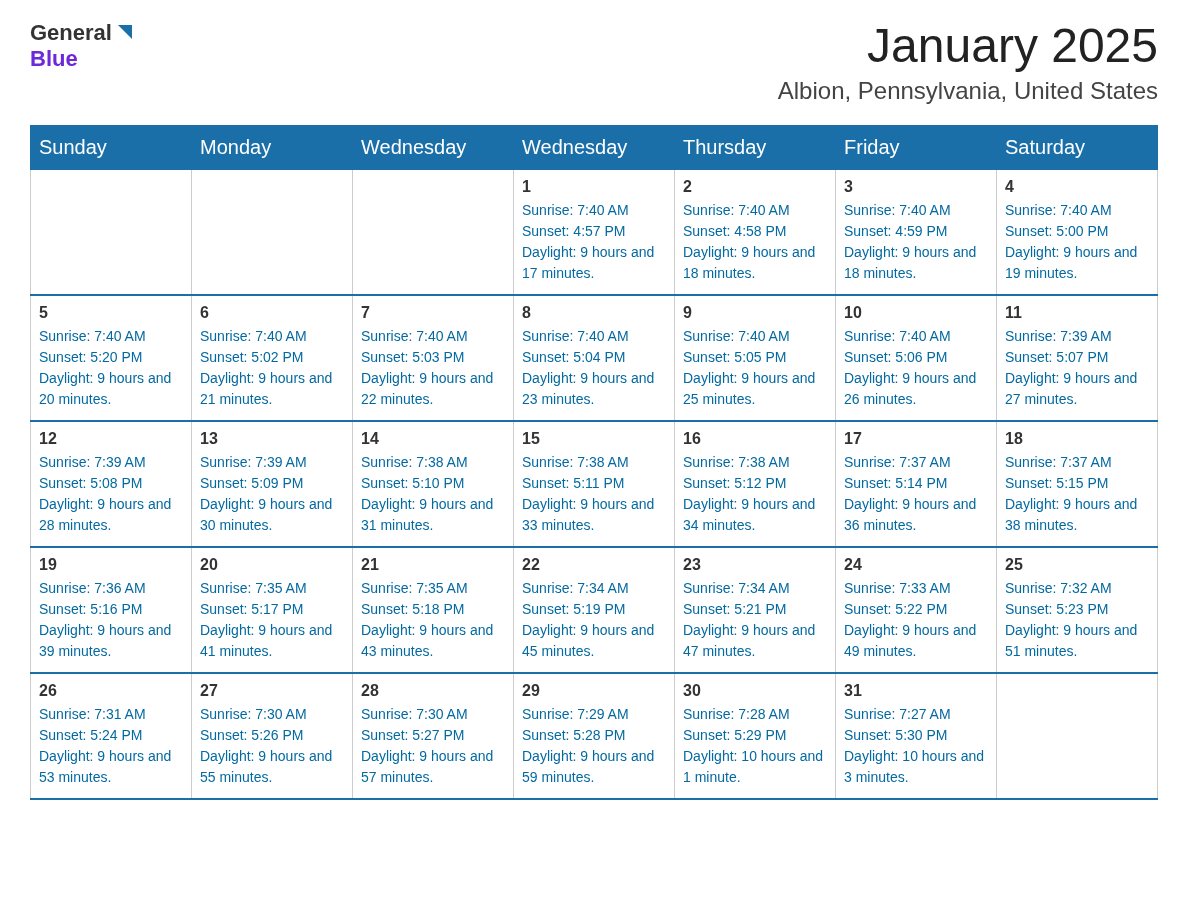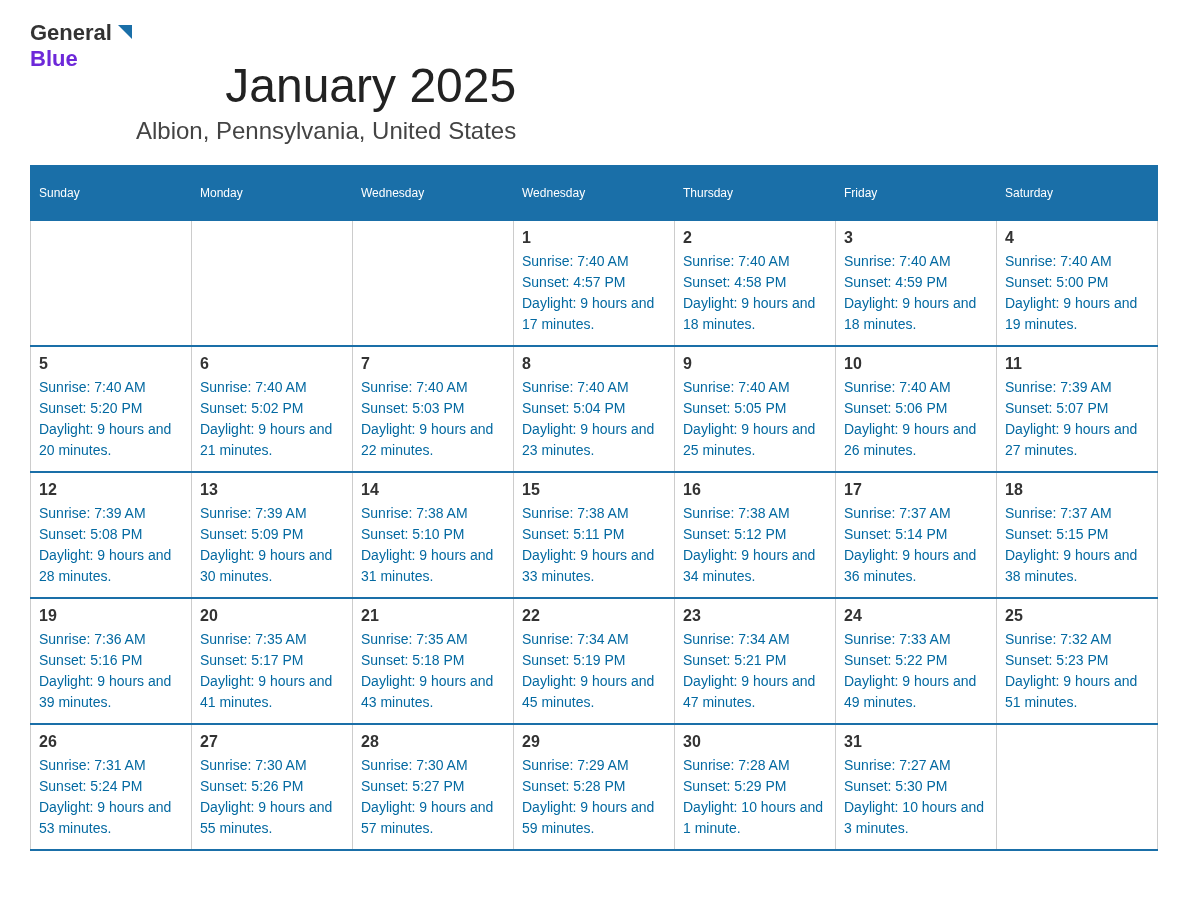--- a/index.html
+++ b/index.html
@@ -5,23 +5,24 @@
     * { margin: 0; padding: 0; box-sizing: border-box; }
     body {
       font-family: Arial, sans-serif;
       background: #fff;
       width: 1188px;
       min-height: 918px;
       padding: 20px 30px;
     }
     .header {
       display: flex;
-      justify-content: flex-start;
+      justify-content: space-between;
       align-items: flex-start;
       margin-bottom: 20px;
+      gap: 24px;
     }
     .logo {
       display: flex;
       align-items: center;
       gap: 4px;
     }
     .logo-text-general {
       font-size: 22px;
       font-weight: bold;
       color: #333;
@@ -34,21 +35,20 @@
     .logo-wrapper {
       display: flex;
       flex-direction: column;
     }
     .logo-row1 {
       display: flex;
       align-items: center;
     }
     .title-section {
       text-align: right;
-      margin-top: 40px;
     }
     .month-title {
       font-size: 48px;
       font-weight: normal;
       color: #222;
       line-height: 1.1;
     }
     .location-title {
       font-size: 24px;
       color: #444;
@@ -56,23 +56,23 @@
     }
     table {
       width: 100%;
       border-collapse: collapse;
     }
     thead tr {
       background-color: #1a6fa8;
     }
     thead th {
       color: #fff;
-      padding: 20px 8px;
+      padding: 10px 8px;
       text-align: left;
-      font-size: 12px;
+      font-size: 20px;
       font-weight: normal;
       border: 1px solid #1a6fa8;
     }
     tbody tr {
       border-bottom: 2px solid #1a6fa8;
     }
     tbody td {
       vertical-align: top;
       padding: 8px 8px 10px 8px;
       border-left: 1px solid #ccc;

